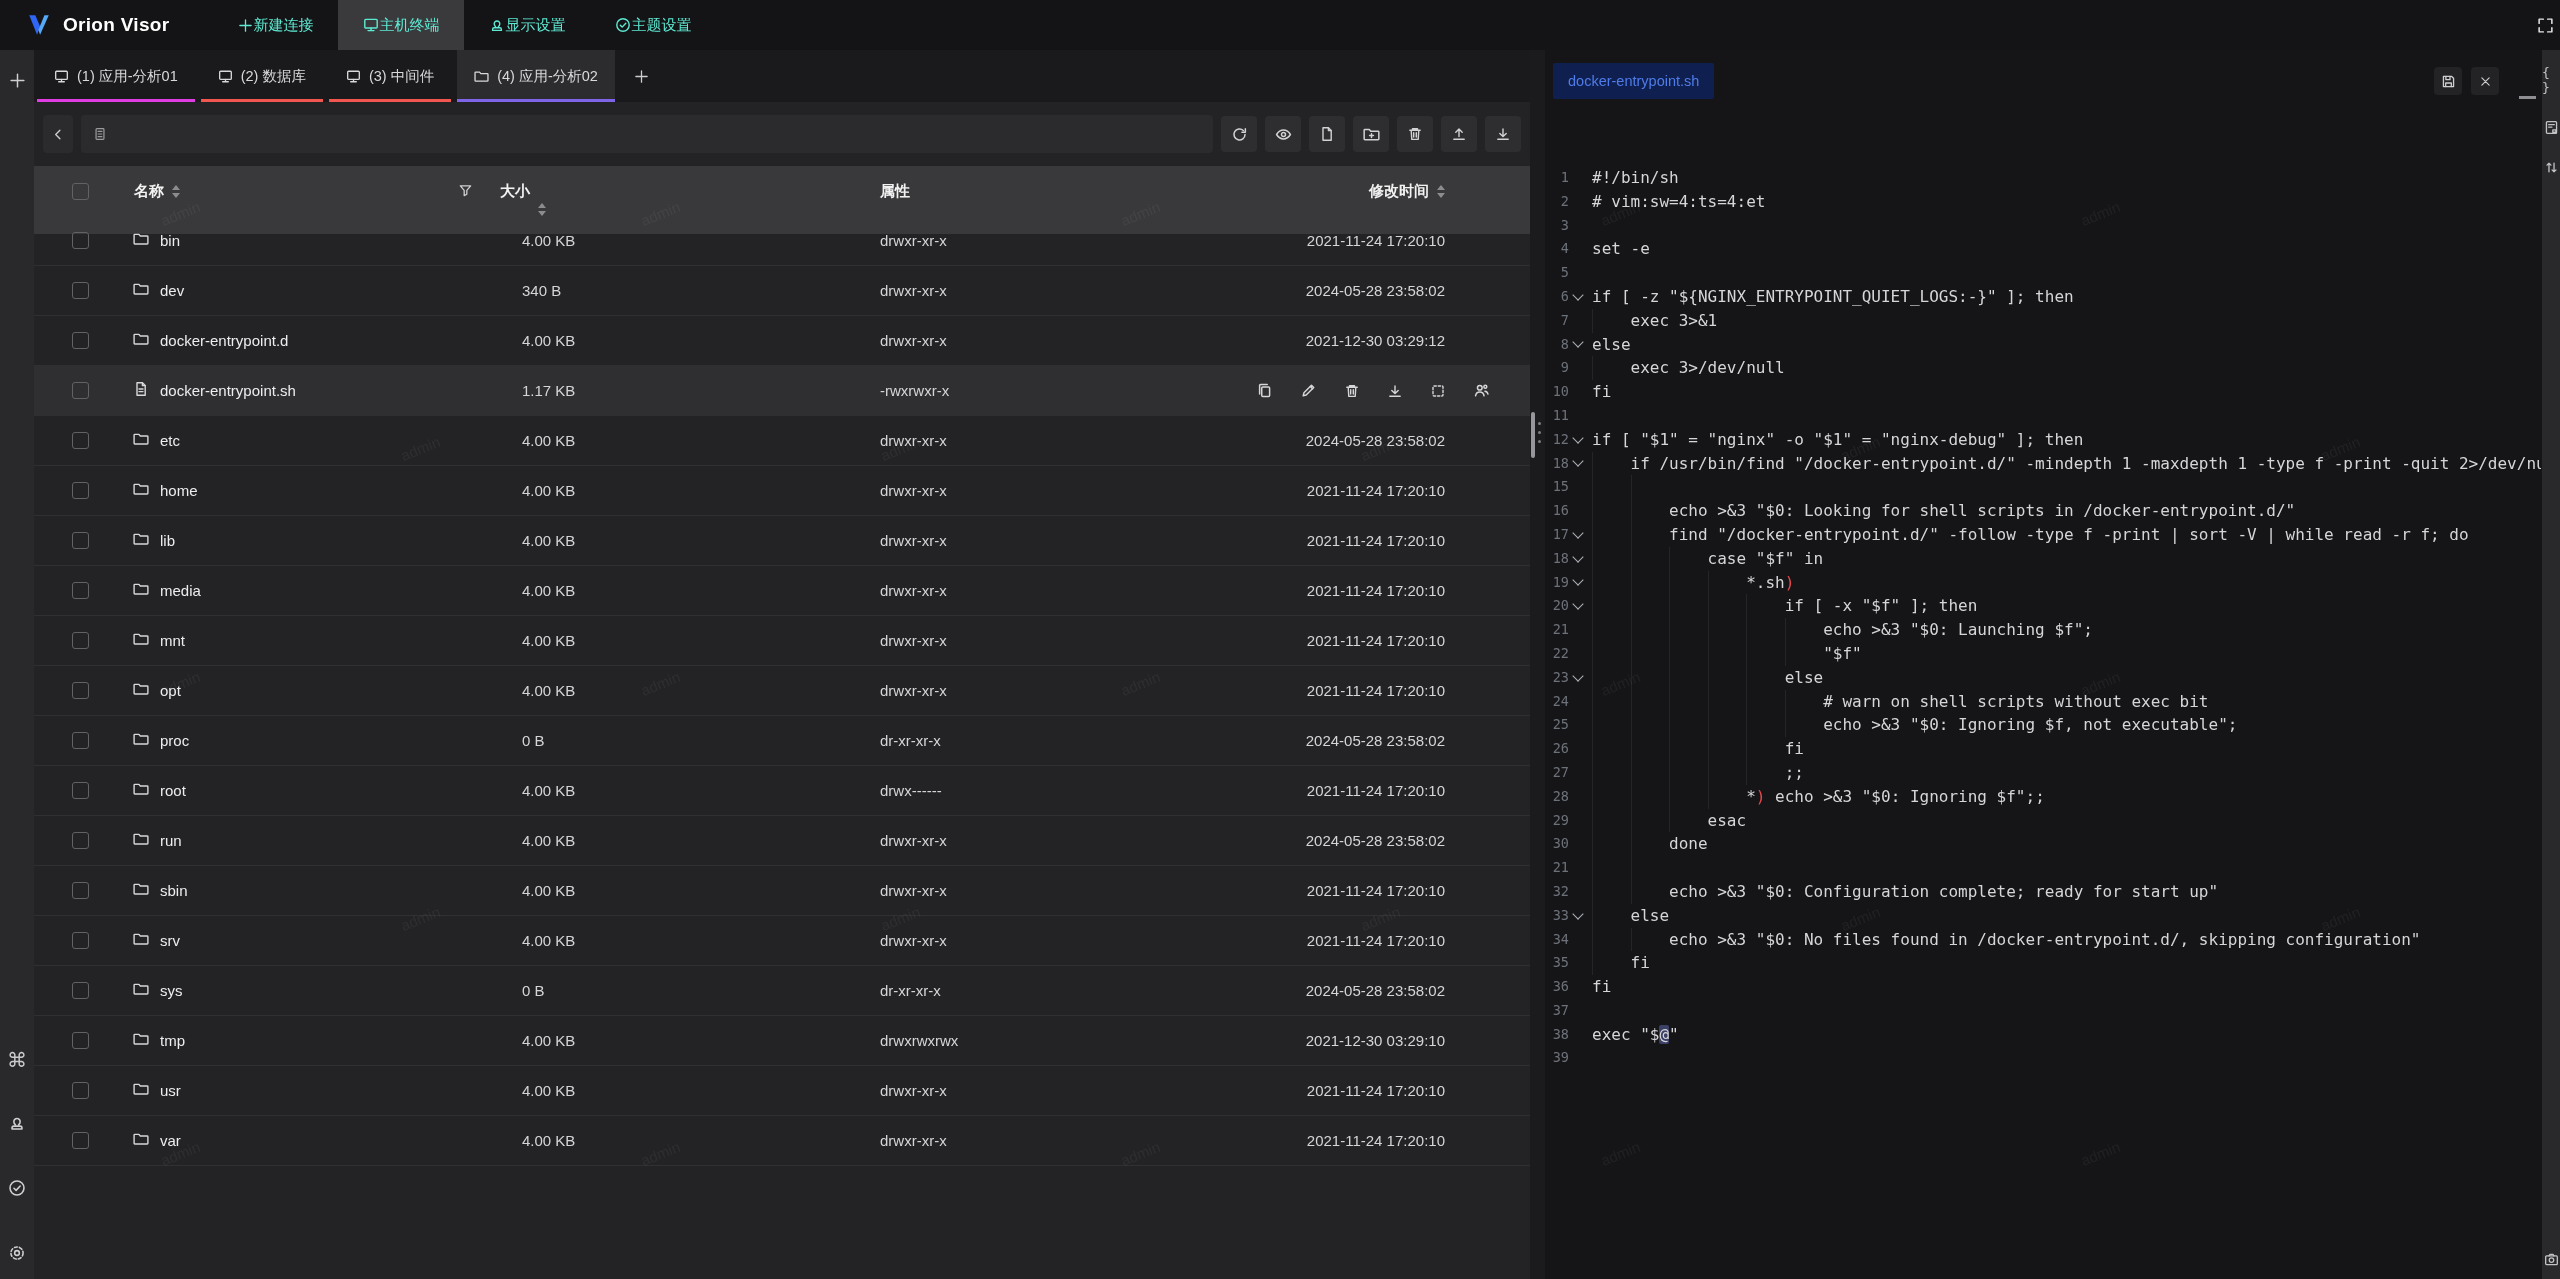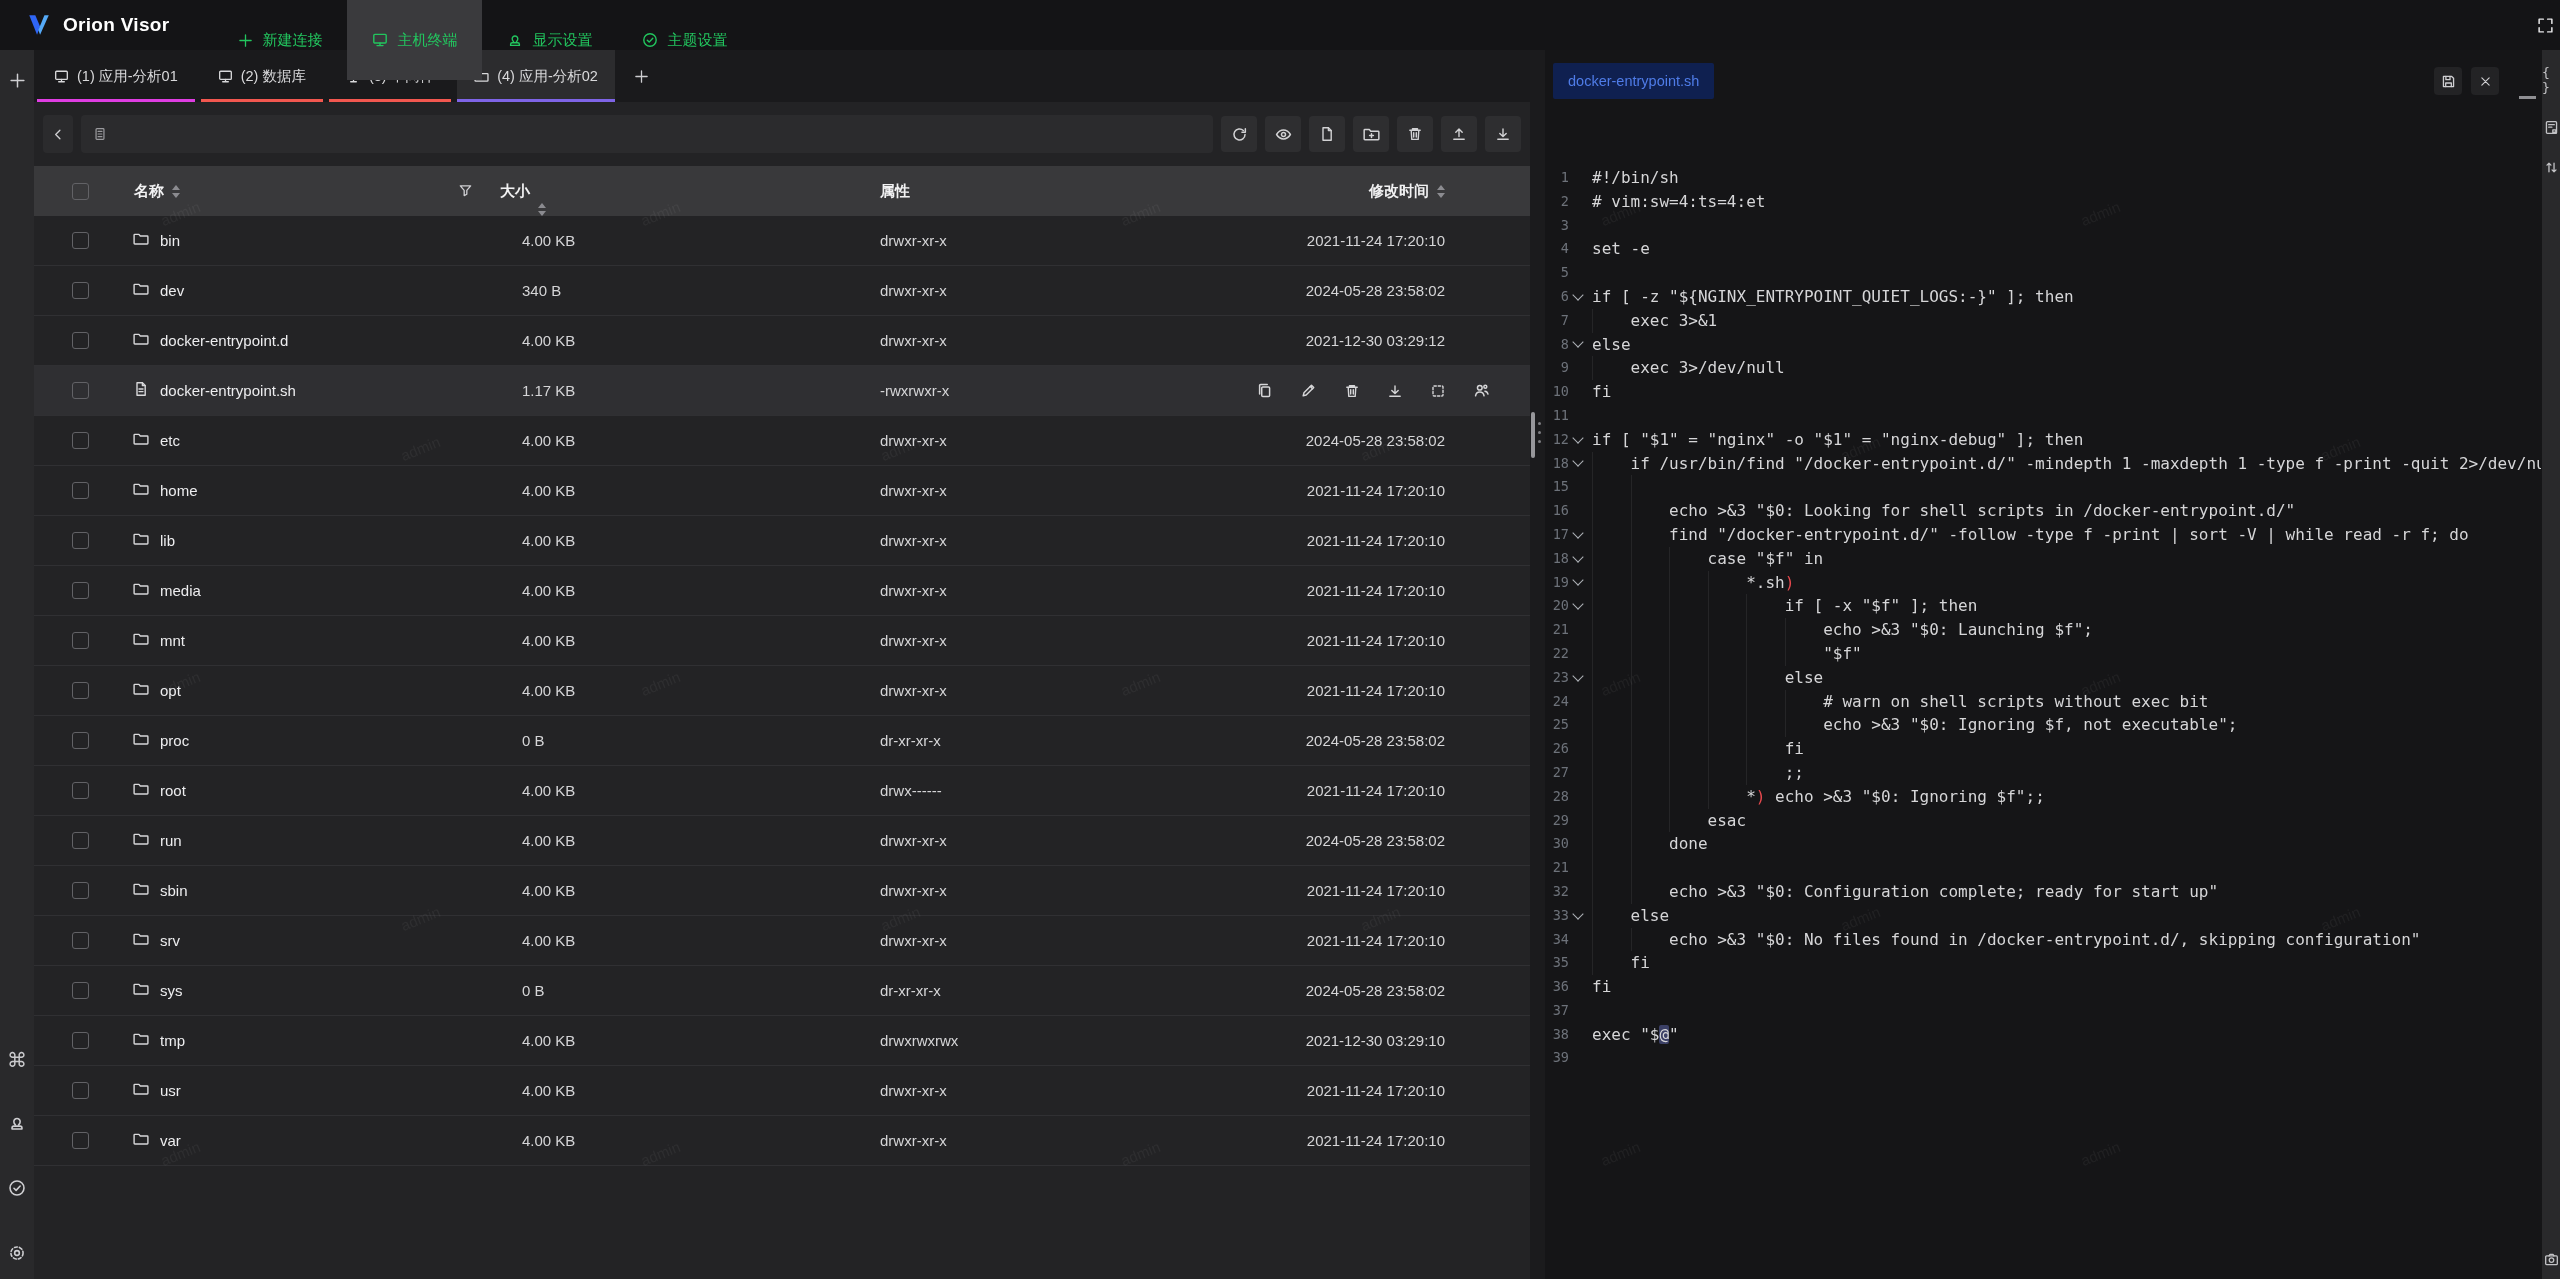--- a/index.html
+++ b/index.html
@@ -4,21 +4,21 @@
 <style>
   html,body{margin:0;padding:0;width:2560px;height:1279px;overflow:hidden;background:#141416;
     font-family:"Liberation Sans","DejaVu Sans",sans-serif;color:#dedee0;}
   .ic{stroke:currentColor;fill:none;stroke-width:1.4;stroke-linecap:round;stroke-linejoin:round}
 
   
   .topbar{position:absolute;left:0;top:0;width:2560px;height:50px;background:#141416;display:flex;align-items:center;z-index:2}
   .logo{display:flex;align-items:center;gap:11px;padding:0 44px 0 26px}
   .logo-text{font-size:19px;font-weight:bold;color:#fff;letter-spacing:.3px}
   .menus{display:flex;height:50px}
-  .menu{display:flex;align-items:center;gap:9px;height:50px;padding:15px 25px;font-size:15px;color:#22c55e;cursor:pointer}
+  .menu{display:flex;align-items:center;gap:0;height:50px;padding:0 25px;font-size:15px;color:#5eead4;cursor:pointer}
   .menu.active{background:#3a3a3d}
   .fullscreen-btn{position:absolute;right:2px;top:12px;width:26px;height:26px;display:flex;align-items:center;justify-content:center;color:#e8e8ea}
 
   
   .left-sidebar{position:absolute;left:0;top:50px;bottom:0;width:34px;background:#29292b;display:flex;flex-direction:column;align-items:center;padding-top:18px;box-sizing:border-box}
   .sb-btn{width:24px;height:24px;display:flex;align-items:center;justify-content:center;color:#cfcfd2;cursor:pointer}
   .sb-bottom{margin-top:auto;display:flex;flex-direction:column;gap:41px;align-items:center;padding-bottom:14px}
   .cmd-glyph{font-size:20px;color:#c9c9cc;line-height:1}
 
   
@@ -28,21 +28,21 @@
   .tab .ul{position:absolute;left:0;right:0;bottom:0;height:3px}
   .tab.active{background:#2c2c2e}
   .tab-add{width:42px;display:flex;align-items:center;justify-content:center;color:#cdcdd0;cursor:pointer}
 
   .toolbar{height:64px;display:flex;align-items:center;padding:0 9px;gap:8px;box-sizing:border-box}
   .back-btn{width:30px;height:38px;background:#2b2b2d;border-radius:4px;display:flex;align-items:center;justify-content:center;color:#cfcfd2;flex:none;cursor:pointer}
   .path-wrap{flex:1;height:38px;background:#2b2b2d;border-radius:4px;display:flex;align-items:center;padding:0 12px;gap:9px;color:#9a9a9e}
   .path-wrap input{flex:1;background:transparent;border:none;outline:none;color:#ddd;font-size:14px;font-family:inherit}
   .tool-btn{width:36px;height:36px;background:#2e2e30;border-radius:4px;display:flex;align-items:center;justify-content:center;color:#d2d2d4;flex:none;cursor:pointer}
 
-  .thead{position:relative;height:50px;background:#39393b;font-size:15px;color:#f2f2f3;font-weight:600}
+  .thead{position:relative;height:68px;background:#39393b;font-size:15px;color:#f2f2f3;font-weight:600}
   .h-check{position:absolute;left:38px;top:17px}
   .h-name{position:absolute;left:100px;top:0;line-height:50px;display:flex;align-items:center}
   .h-filter{position:absolute;left:424px;top:17px;color:#cfcfd2;cursor:pointer}
   .h-size{position:absolute;left:466px;top:0;line-height:50px;display:flex;align-items:flex-end}
   .h-attr{position:absolute;left:846px;top:0;line-height:50px}
   .h-time{position:absolute;right:85px;top:0;line-height:50px;display:flex;align-items:center}
   .sort{display:inline-flex;flex-direction:column;gap:3px;margin-left:8px}
   .sort i{width:0;height:0;border-left:4.5px solid transparent;border-right:4.5px solid transparent}
   .sort .up{border-bottom:5px solid #8b8b90}
   .sort .dn{border-top:5px solid #8b8b90}

